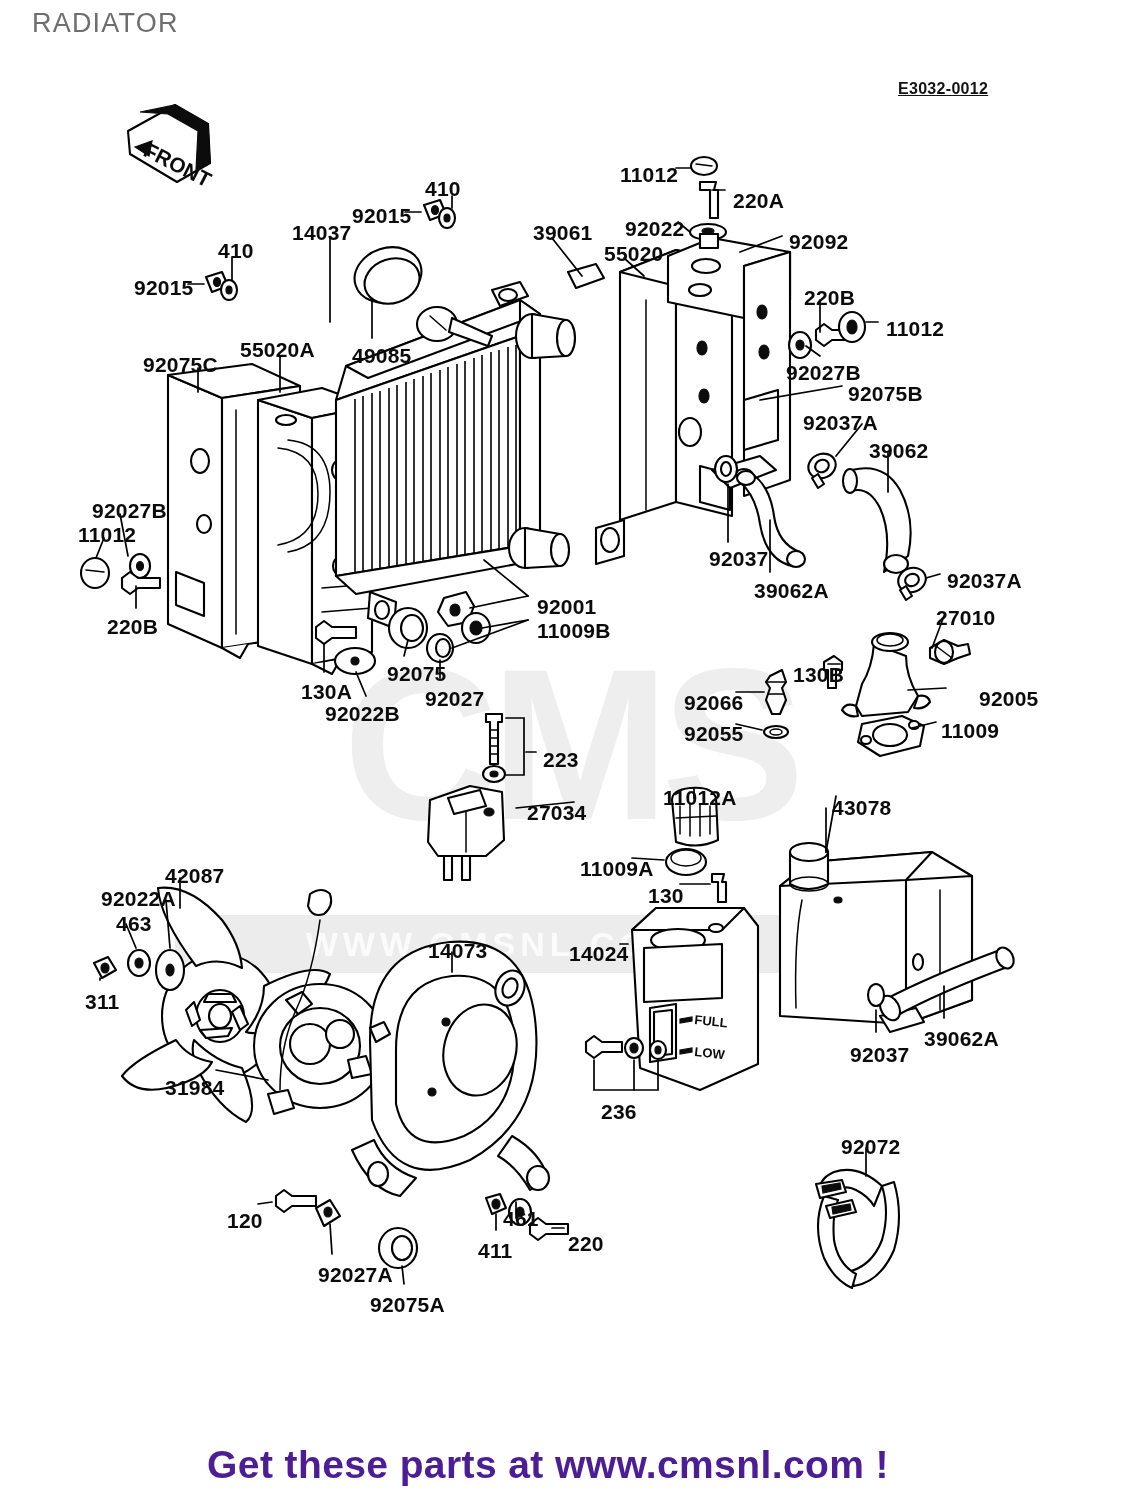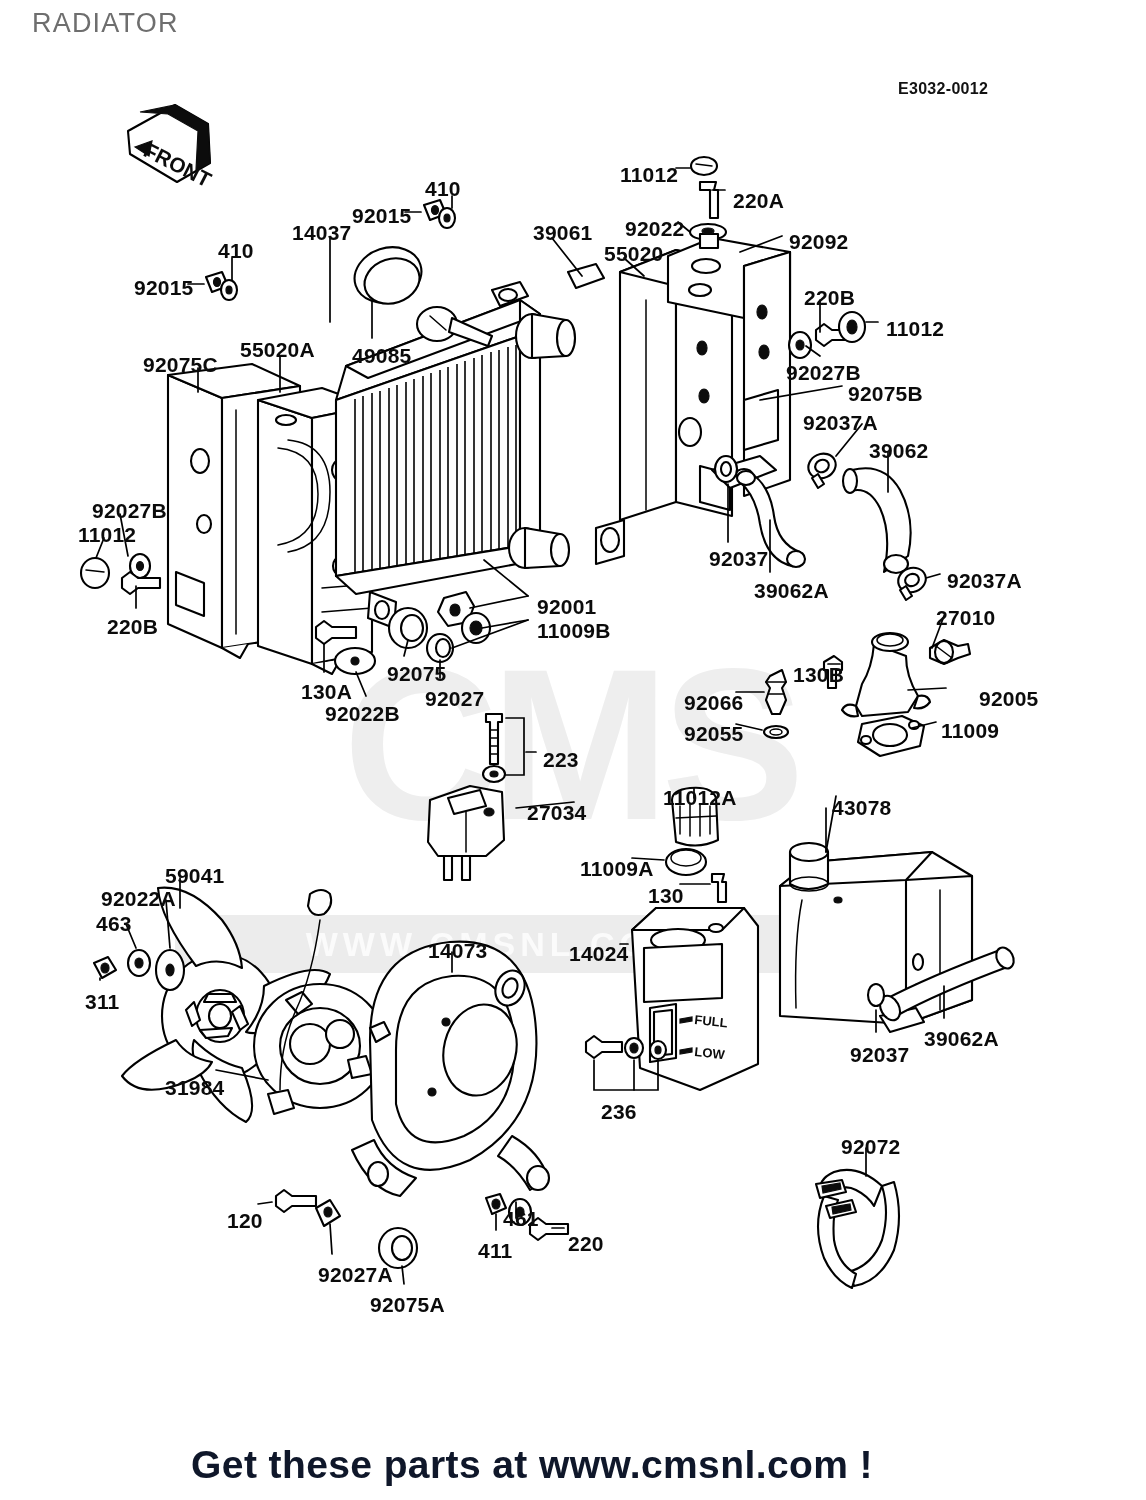--- a/index.html
+++ b/index.html
@@ -5,23 +5,23 @@
 <style>
   html,body{margin:0;padding:0;background:#fff;}
   body{width:1146px;height:1500px;position:relative;overflow:hidden;
        font-family:"Liberation Sans","DejaVu Sans",sans-serif;}
 
   #stage{position:absolute;left:0;top:0;width:1146px;height:1500px;padding-left:46px;}
 
   #page-title{position:absolute;left:32px;top:8px;font-size:27px;color:#6e6e6e;
               letter-spacing:1.2px;font-weight:400;}
   #drawing-no{position:absolute;left:898px;top:80px;font-size:16px;color:#121212;
-              letter-spacing:0.3px;font-weight:700;}
-  #footer-cta{position:absolute;left:0;top:1443px;width:1064px;text-align:center;
-              font-size:39px;color:#0f172a;font-weight:700;letter-spacing:0.4px;}
+              letter-spacing:0.3px;font-weight:700;text-decoration:underline;}
+  #footer-cta{position:absolute;left:16px;top:1443px;width:1064px;text-align:center;
+              font-size:39px;color:#4c1d95;font-weight:700;letter-spacing:0.4px;}
 
   
   .lbl{position:absolute;font-size:21px;color:#0b0b0b;font-weight:700;
        letter-spacing:0.2px;white-space:nowrap;line-height:1;}
 
   
   #watermark{position:absolute;left:0;top:0;width:1146px;height:1500px;
              pointer-events:none;border-radius:26px;}
   .wm-band{position:absolute;left:175px;top:915px;width:640px;height:58px;
            background:#ececec;display:flex;align-items:center;justify-content:center;
@@ -544,23 +544,23 @@
       <div class="lbl" style="left: 951px; top: 688px; margin-left: 28px;">92005</div>
       <div class="lbl" style="left: 684px; top: 692px;">92066</div>
       <div class="lbl" style="left: 941px; top: 720px;">11009</div>
       <div class="lbl" style="left: 684px; top: 723px;">92055</div>
       <div class="lbl" style="left: 543px; top: 749px;">223</div>
       <div class="lbl" style="left: 663px; top: 787px;">11012A</div>
       <div class="lbl" style="left: 832px; top: 797px; text-align: center;">43078</div>
       <div class="lbl" style="left: 527px; top: 802px;">27034</div>
       <div class="lbl" style="left: 580px; top: 858px;">11009A</div>
       <div class="lbl" style="left: 648px; top: 885px;">130</div>
-      <div class="lbl" style="left: 165px; top: 865px;">59041</div>
+      <div class="lbl" style="left: 165px; top: 865px;">42087</div>
       <div class="lbl" style="left: 101px; top: 888px;">92022A</div>
-      <div class="lbl" style="left: 96px; top: 913px;">463</div>
+      <div class="lbl" style="left: 116px; top: 913px;">463</div>
       <div class="lbl" style="left: 569px; top: 943px;">14024</div>
       <div class="lbl" style="left: 428px; top: 940px;">14073</div>
       <div class="lbl" style="left: 85px; top: 991px;">311</div>
       <div class="lbl" style="left: 850px; top: 1044px;">92037</div>
       <div class="lbl" style="left: 924px; top: 1028px;">39062A</div>
       <div class="lbl" style="left: 165px; top: 1077px;">31984</div>
       <div class="lbl" style="left: 601px; top: 1101px;">236</div>
       <div class="lbl" style="left: 841px; top: 1136px;">92072</div>
       <div class="lbl" style="left: 227px; top: 1210px;">120</div>
       <div class="lbl" style="left: 503px; top: 1208px;">461</div>

